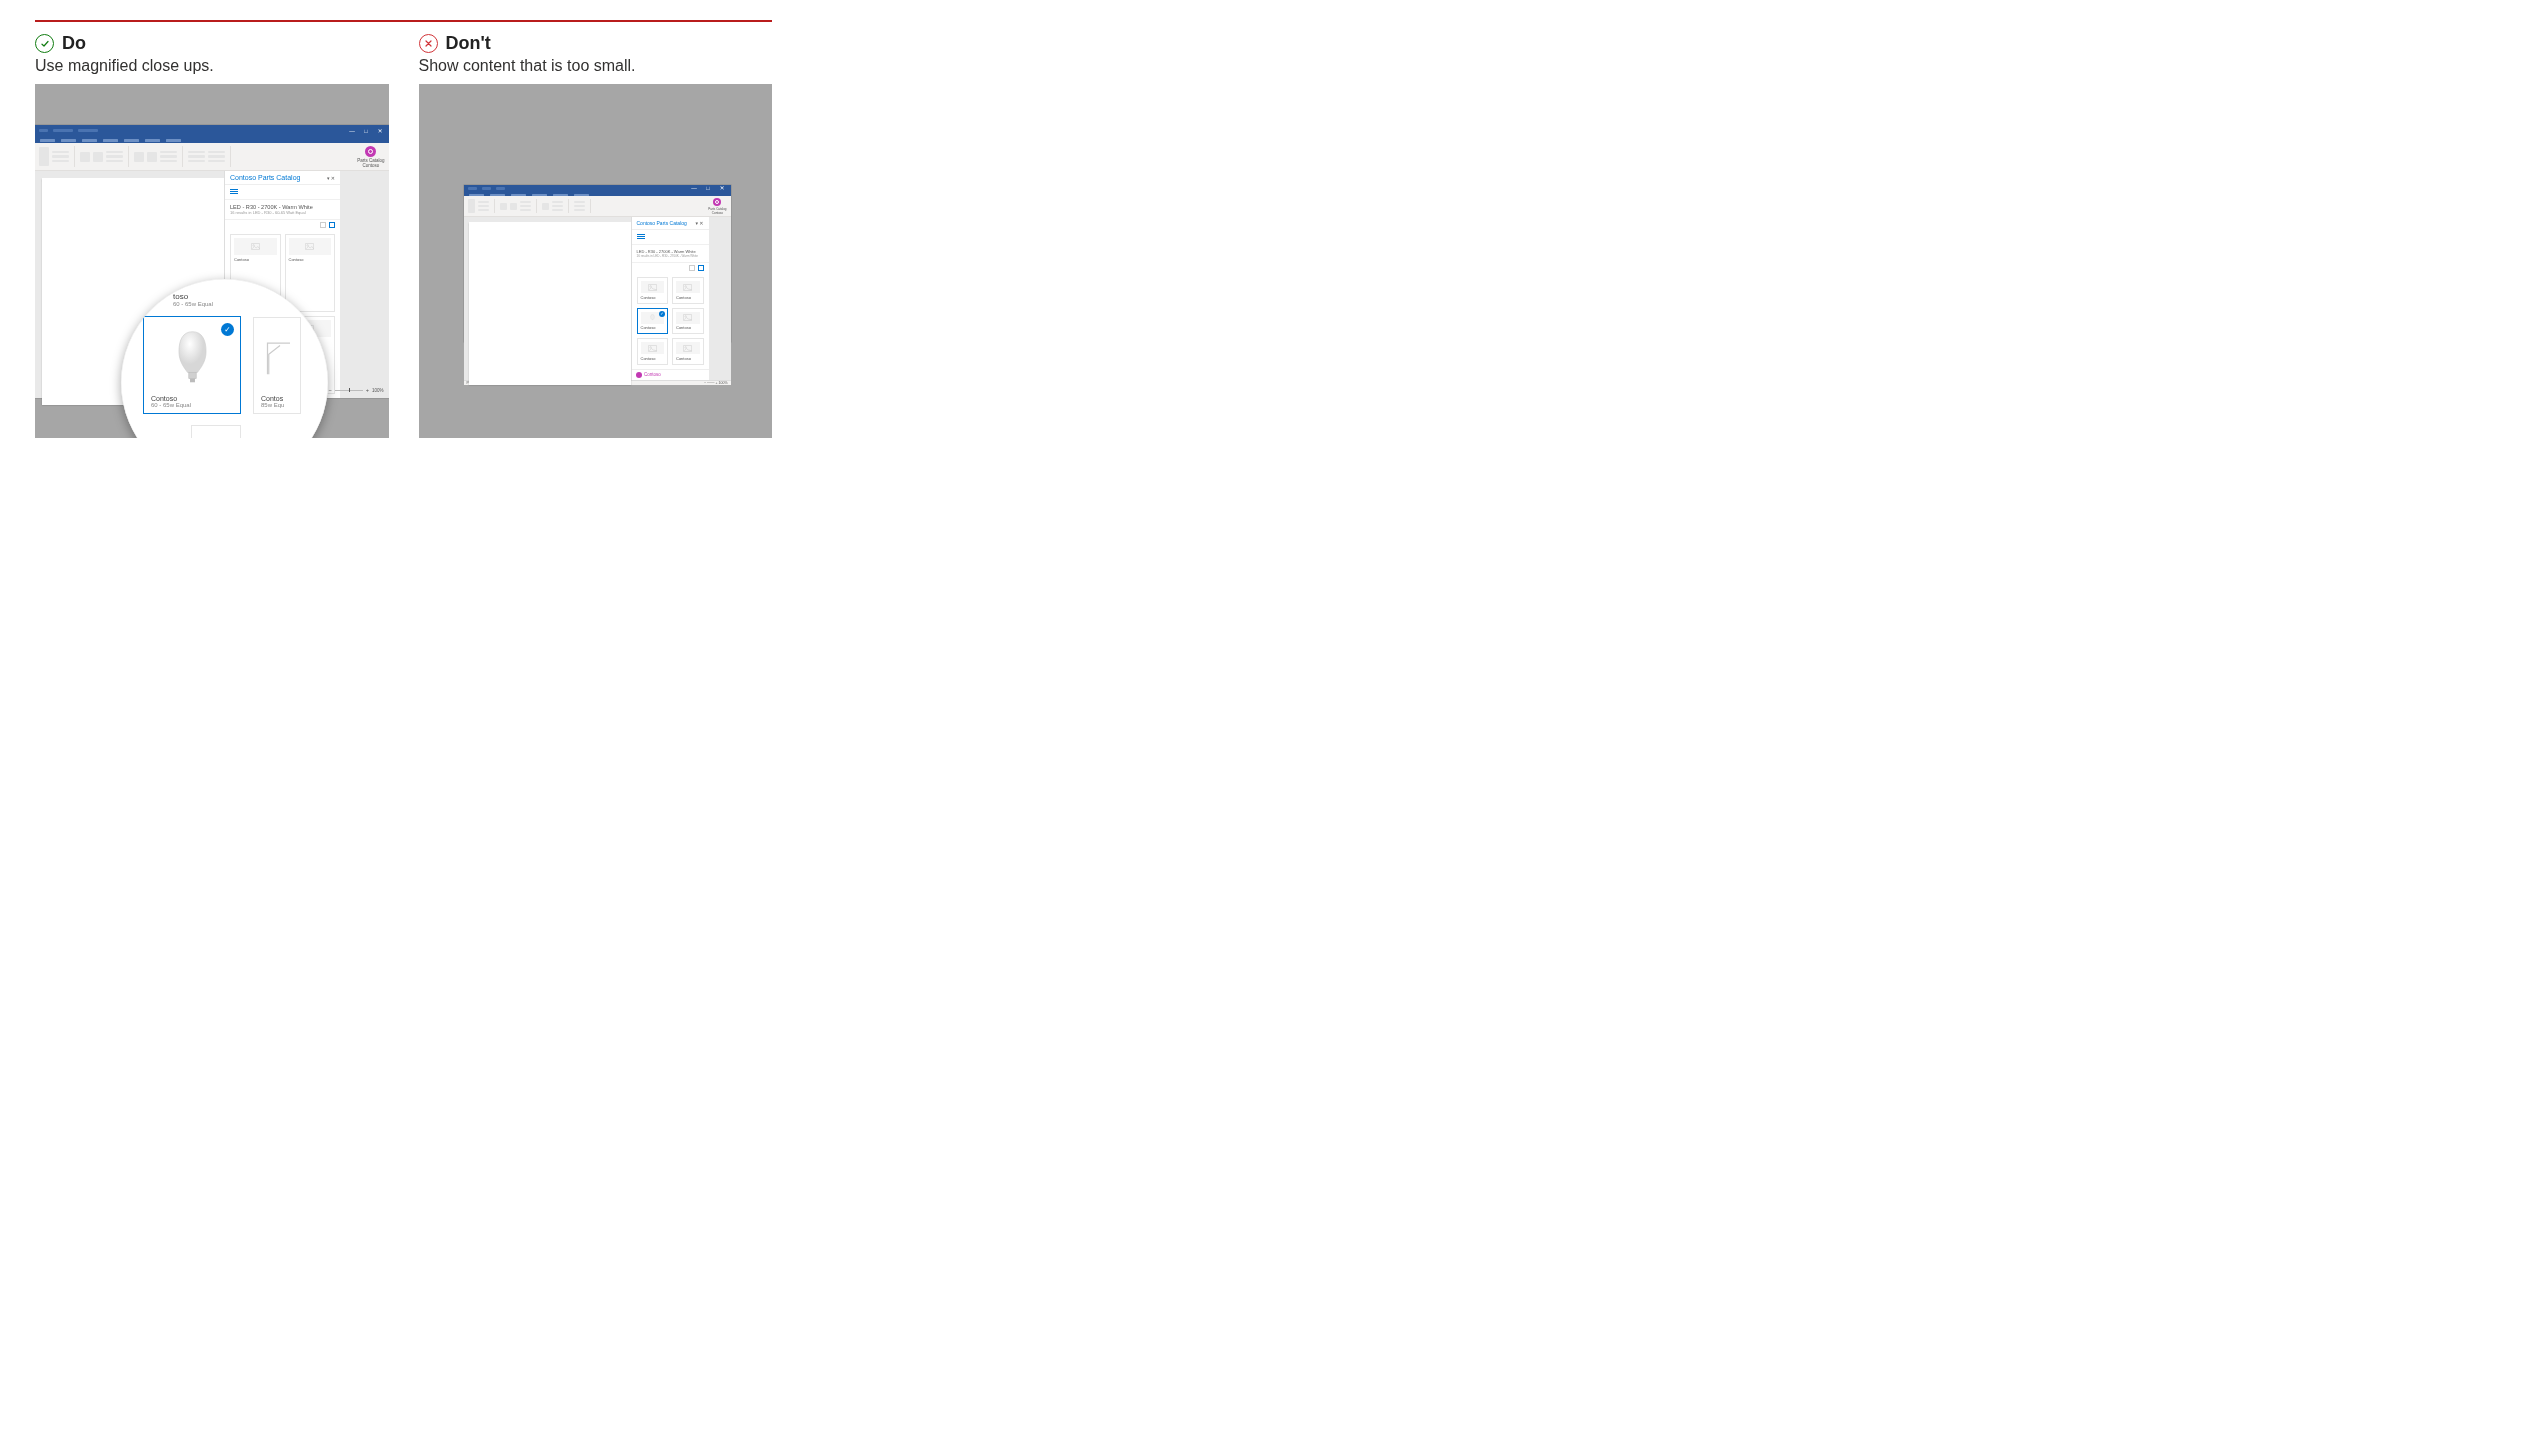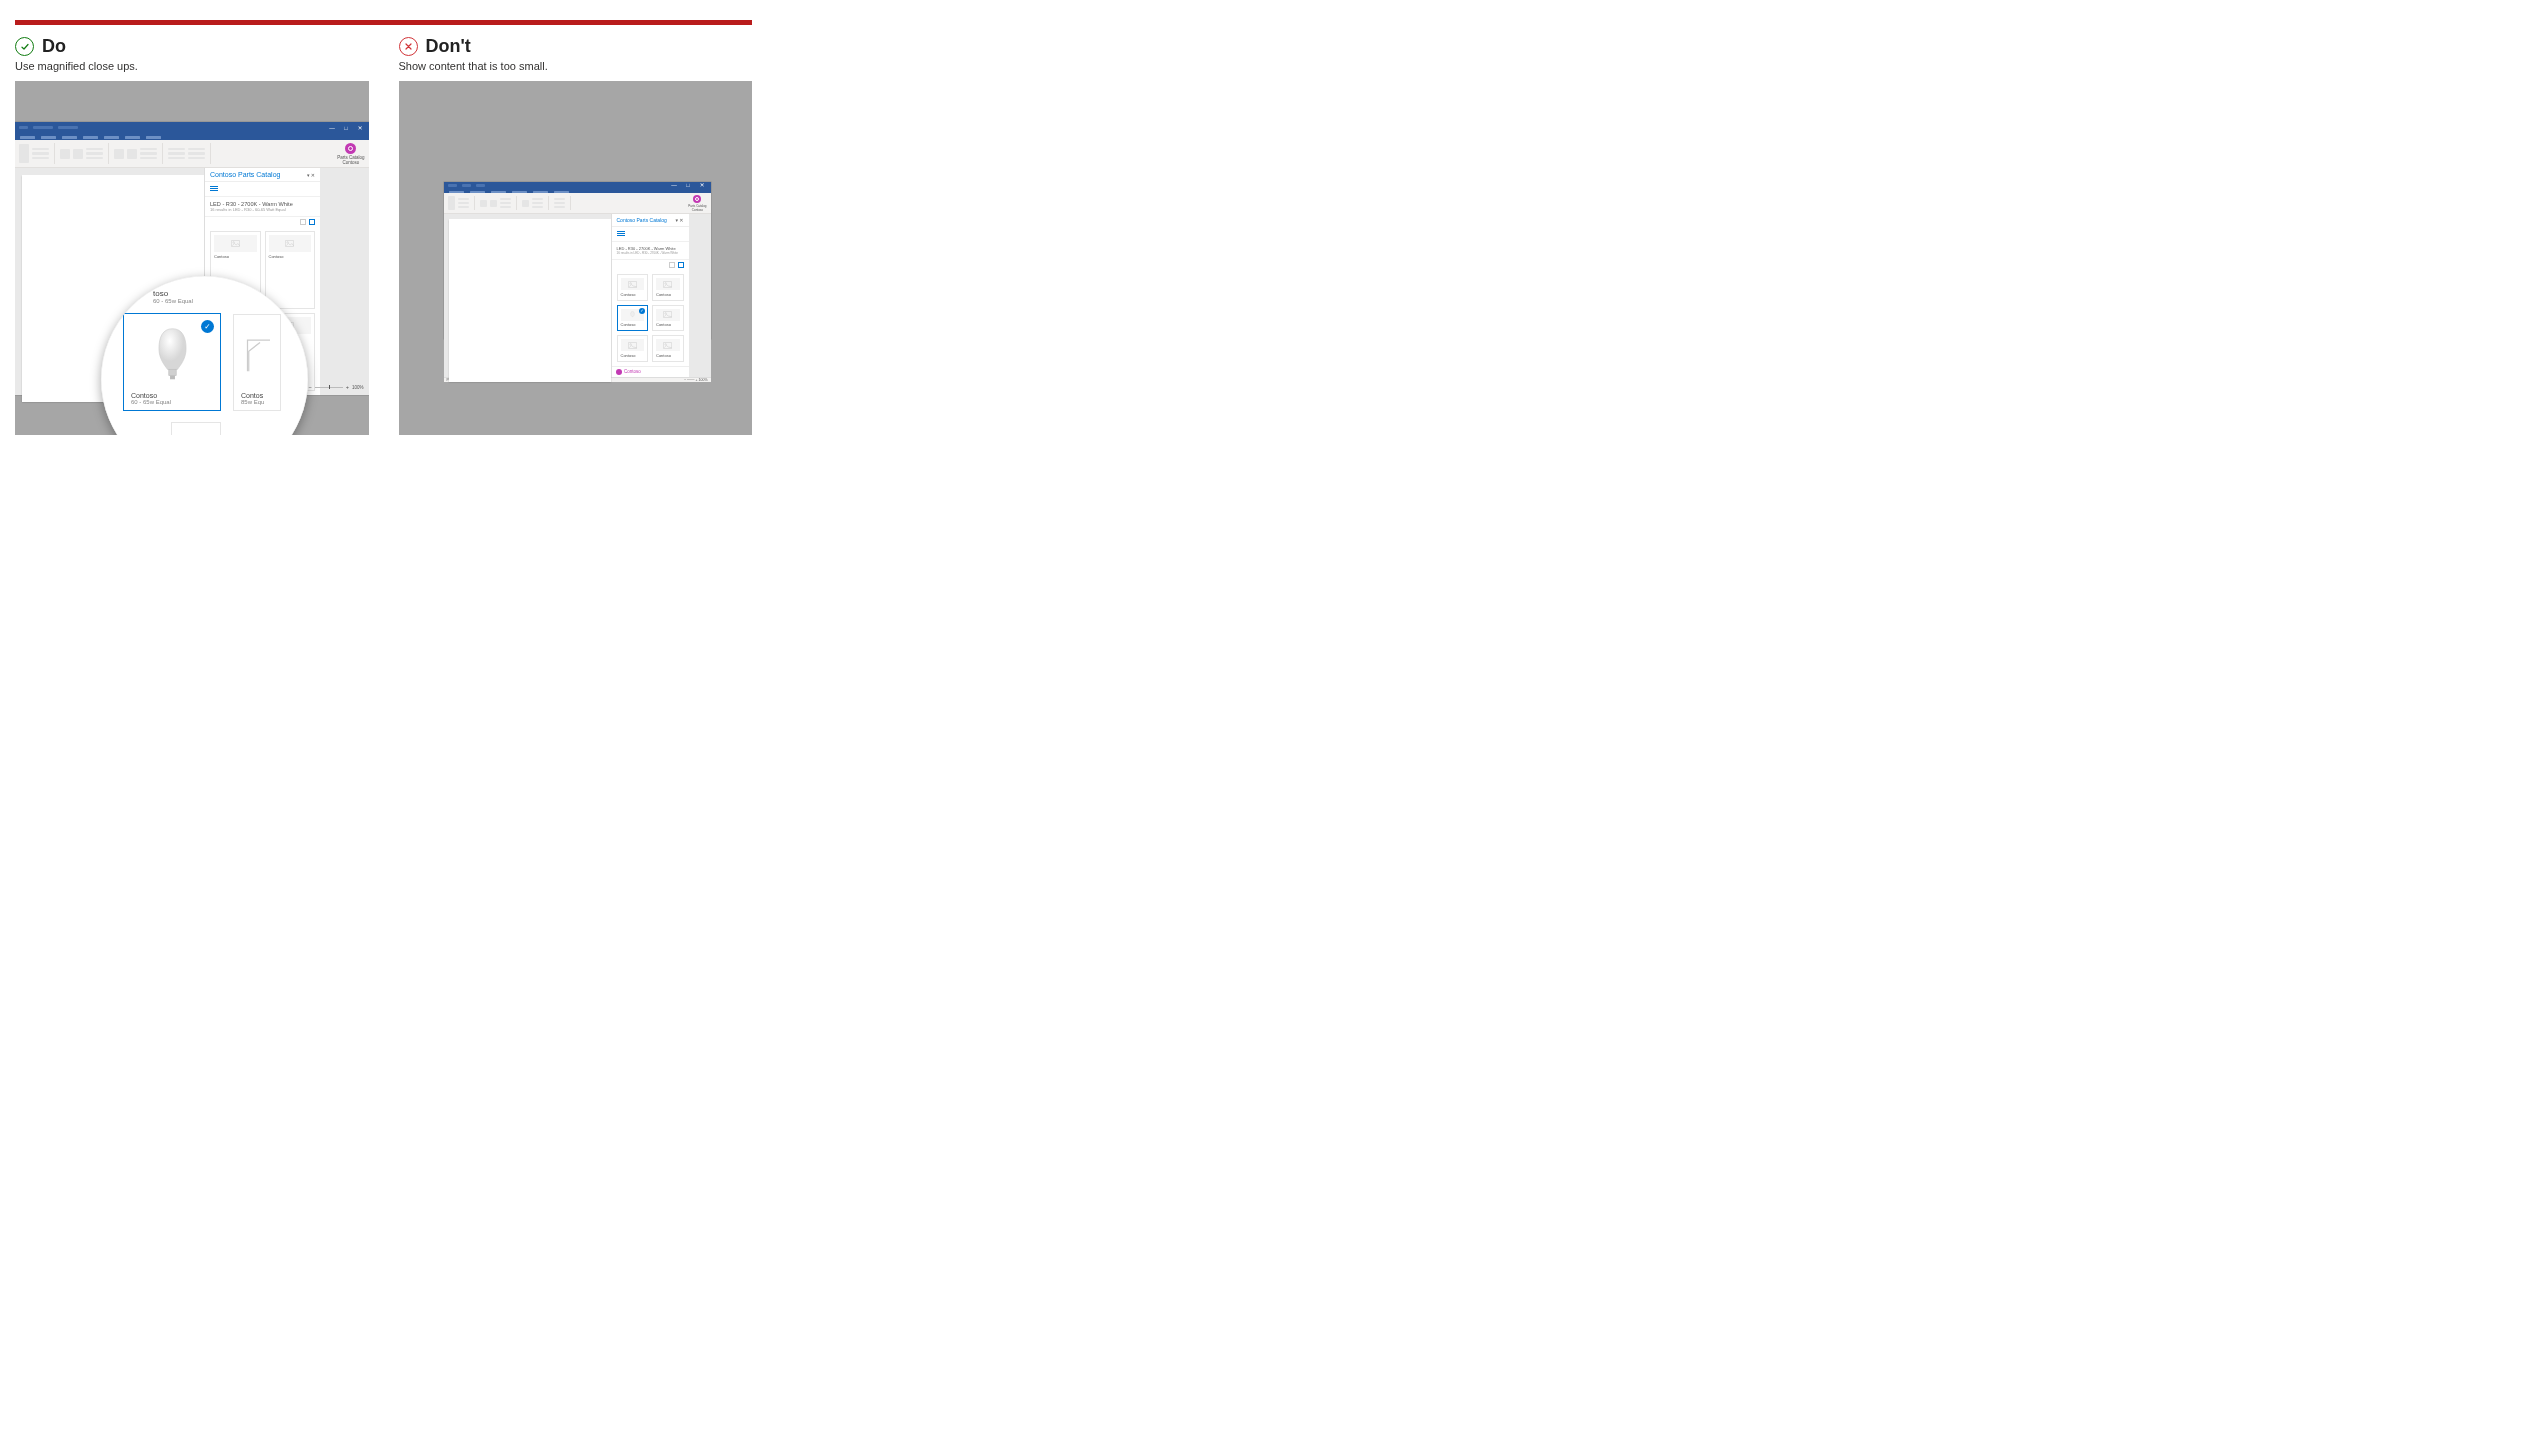--- a/index.html
+++ b/index.html
@@ -6,27 +6,28 @@
   body {
     font-family: "Segoe UI", -apple-system, sans-serif;
     background: #fff;
     padding: 20px 15px;
     color: #222;
   }
   .wrap {
     display: flex;
     gap: 30px;
     max-width: 737px;
-    border-top: 5px solid #b91c1c;
+    border-top: 2px solid #b91c1c;
     padding-top: 11px;
+    margin-left: 20px;
   }
   .col { flex: 1; }
   .hdr { display: flex; align-items: center; gap: 8px; margin-bottom: 3px; }
   .hdr-title { font-size: 18px; font-weight: 700; }
-  .sub { font-size: 11px; font-weight: 300; color: #323130; margin-bottom: 9px; }
+  .sub { font-size: 16px; font-weight: 300; color: #323130; margin-bottom: 9px; }
   .icon-ring {
     width: 19px; height: 19px; border-radius: 50%;
     display: flex; align-items: center; justify-content: center;
     border: 1.3px solid;
   }
   .ring-green { border-color: #107c10; color: #107c10; }
   .ring-red   { border-color: #d13438; color: #d13438; }
   .mock-stage {
     background: #a6a6a6;
     width: 100%;

